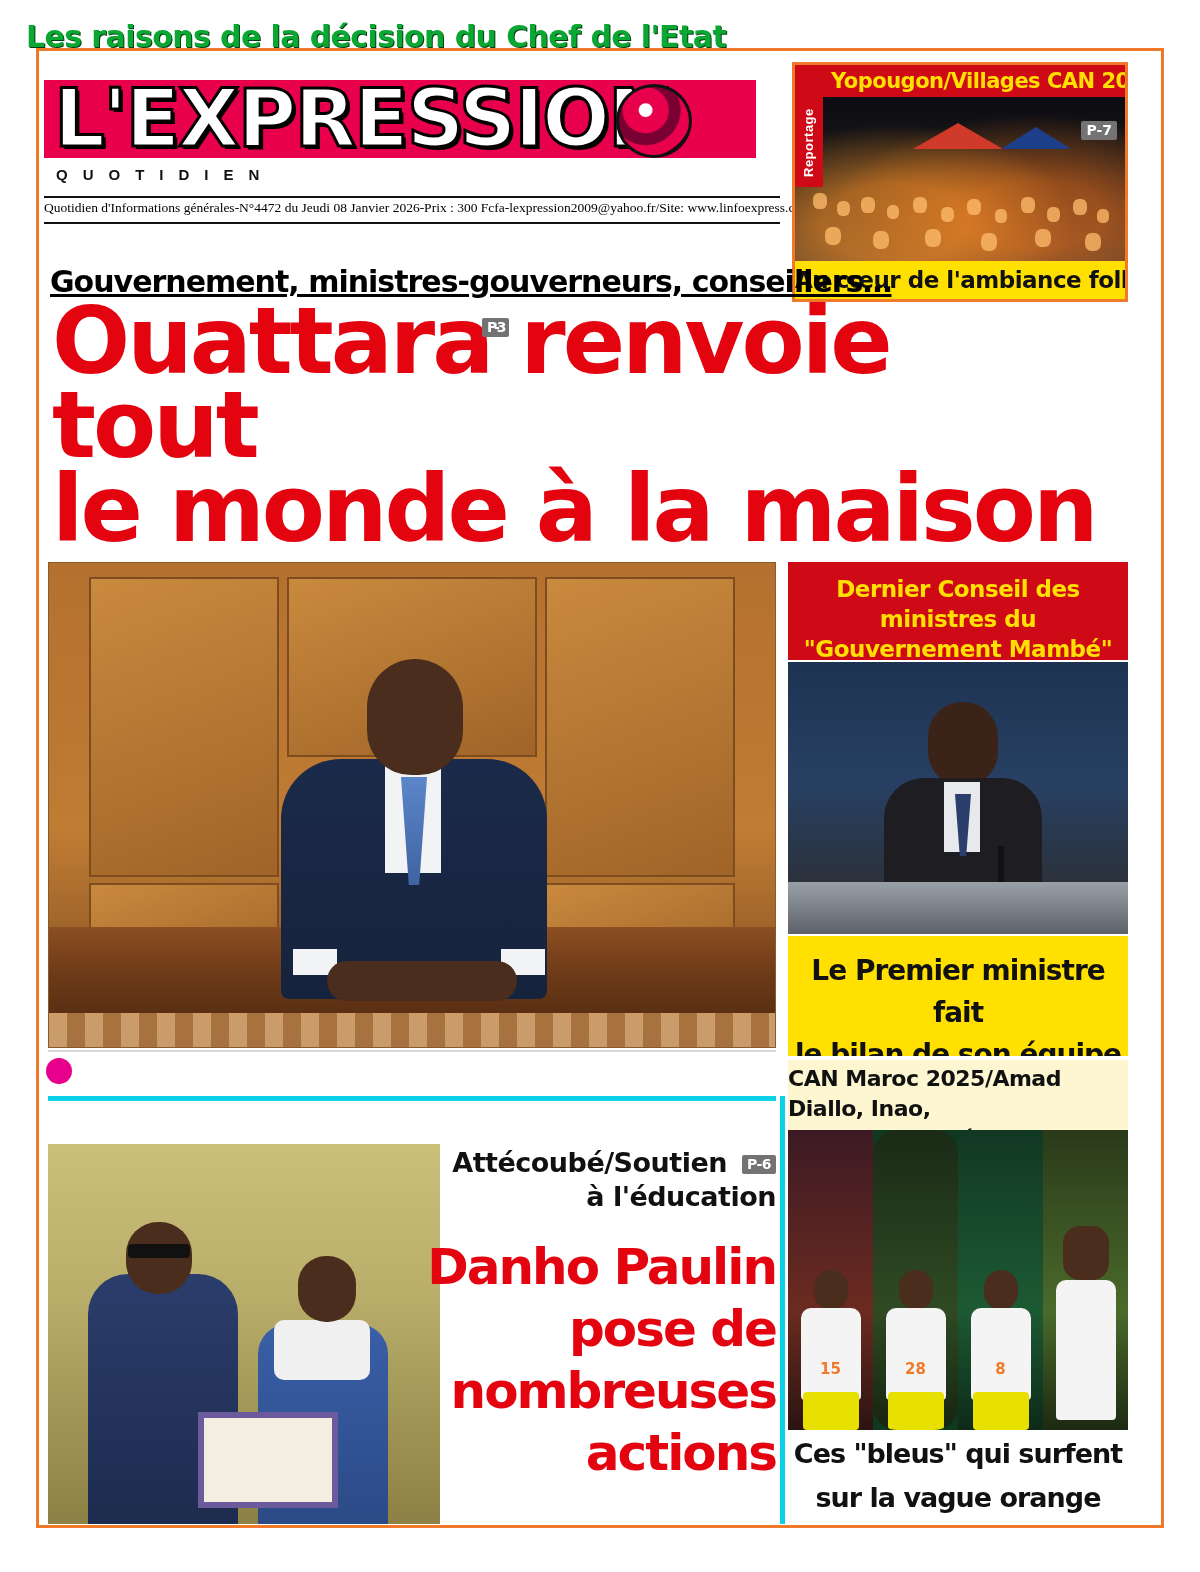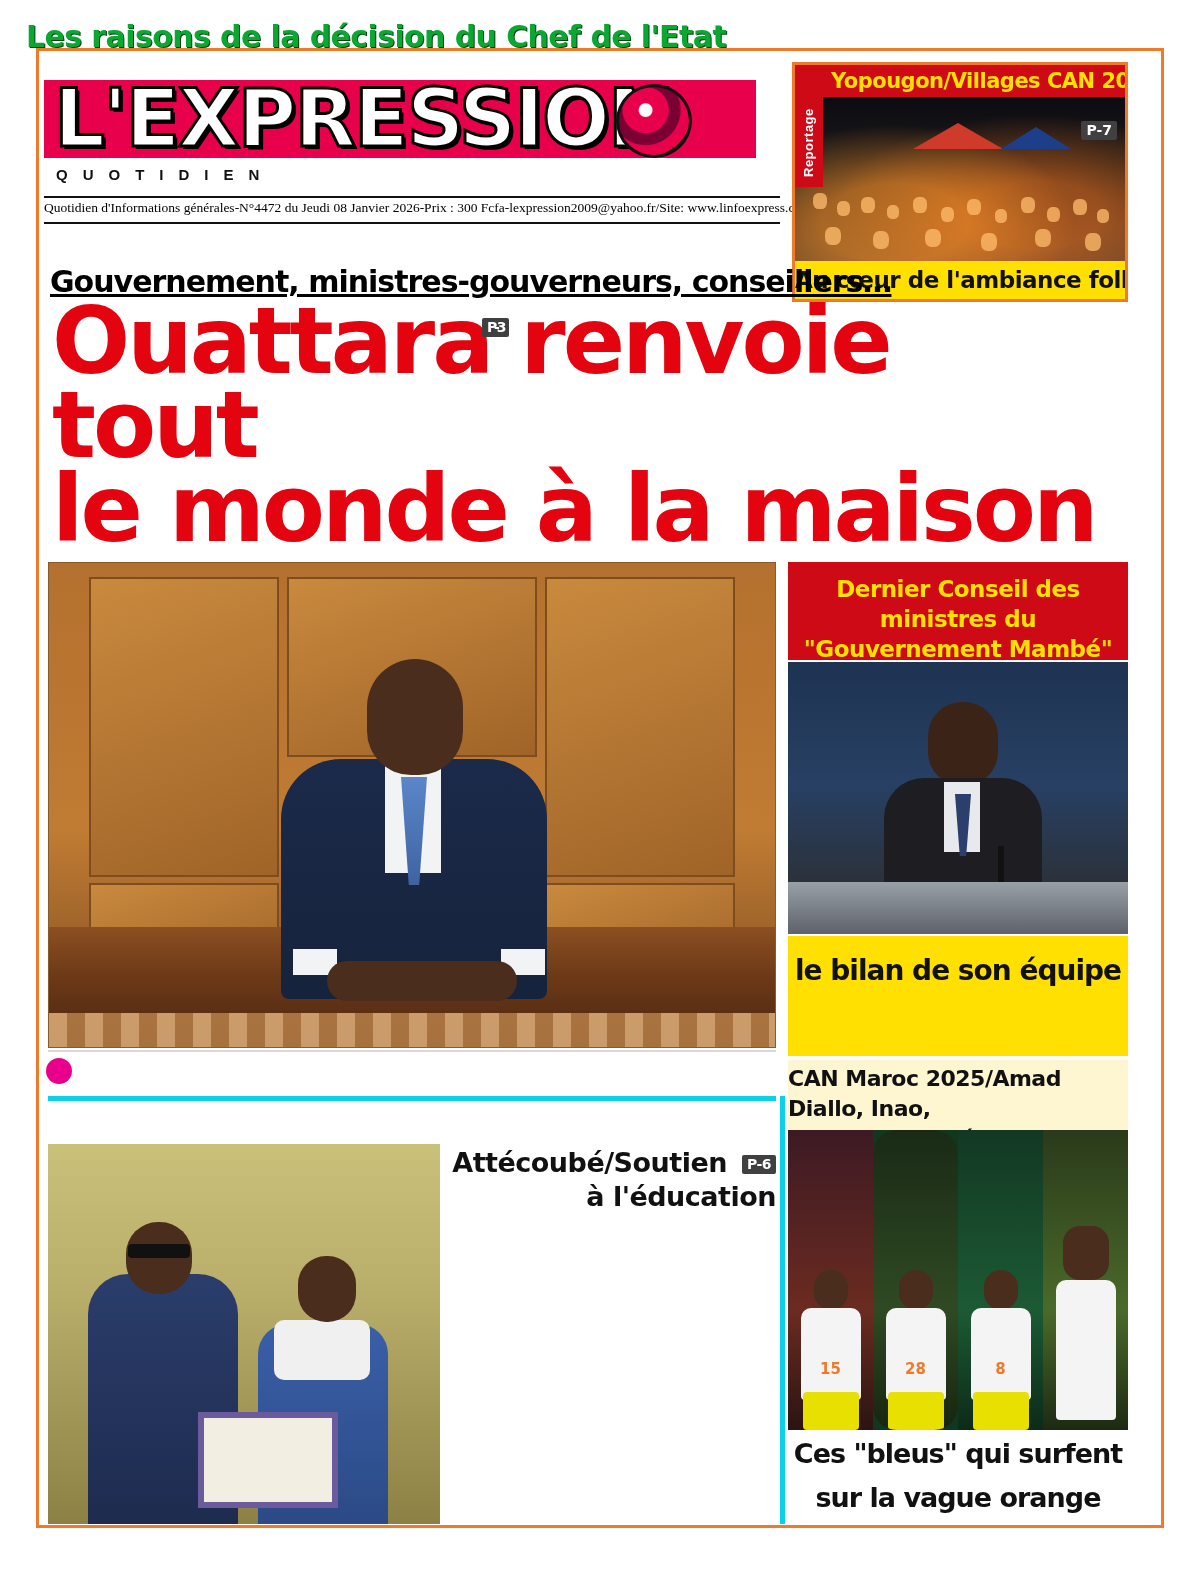--- a/index.html
+++ b/index.html
@@ -190,21 +190,21 @@
     font-family: "DejaVu Sans", sans-serif;
     font-weight: bold;
     font-size: 23px;
     line-height: 38px;
     text-align: center;
     white-space: nowrap;
     letter-spacing: -0.5px;
   }
   .page-tag {
     display: inline-block;
-    background: #404040;
+    background: #737373;
     color: #fff;
     font-family: "DejaVu Sans", sans-serif;
     font-weight: bold;
     font-size: 14px;
     line-height: 19px;
     padding: 0 5px;
     border-radius: 2px;
     vertical-align: middle;
   }
 
@@ -688,20 +688,21 @@
     </div>
     <div class="rbox1-photo">
       <div class="pm-head"></div>
       <div class="pm-body"></div>
       <div class="pm-shirt"></div>
       <div class="pm-tie"></div>
       <div class="pm-mic"></div>
       <div class="pm-table"></div>
     </div>
     <div class="rbox1-caption">
+      <div>Le Premier ministre fait</div>
       <div>le bilan de son équipe</div>
     </div>
   </div>
 
   <div class="rbox2">
     <div class="rbox2-title">
       <div>CAN Maroc 2025/Amad Diallo, Inao,</div>
       <div>
         <span>Yann Diomandé…</span>
         <span class="page-tag" style="margin-left:6px;">P-7</span>
@@ -751,13 +752,19 @@
   </div>
 
   <div class="bl-kicker">
     <div>
       <span>Attécoubé/Soutien</span>
       <span class="page-tag" style="margin-left:6px;">P-6</span>
     </div>
     <div>à l'éducation</div>
   </div>
 
+  <div class="bl-headline">
+    <div>Danho Paulin</div>
+    <div>pose de</div>
+    <div>nombreuses</div>
+    <div>actions</div>
+  </div>
 </div>
 
 </body></html>

